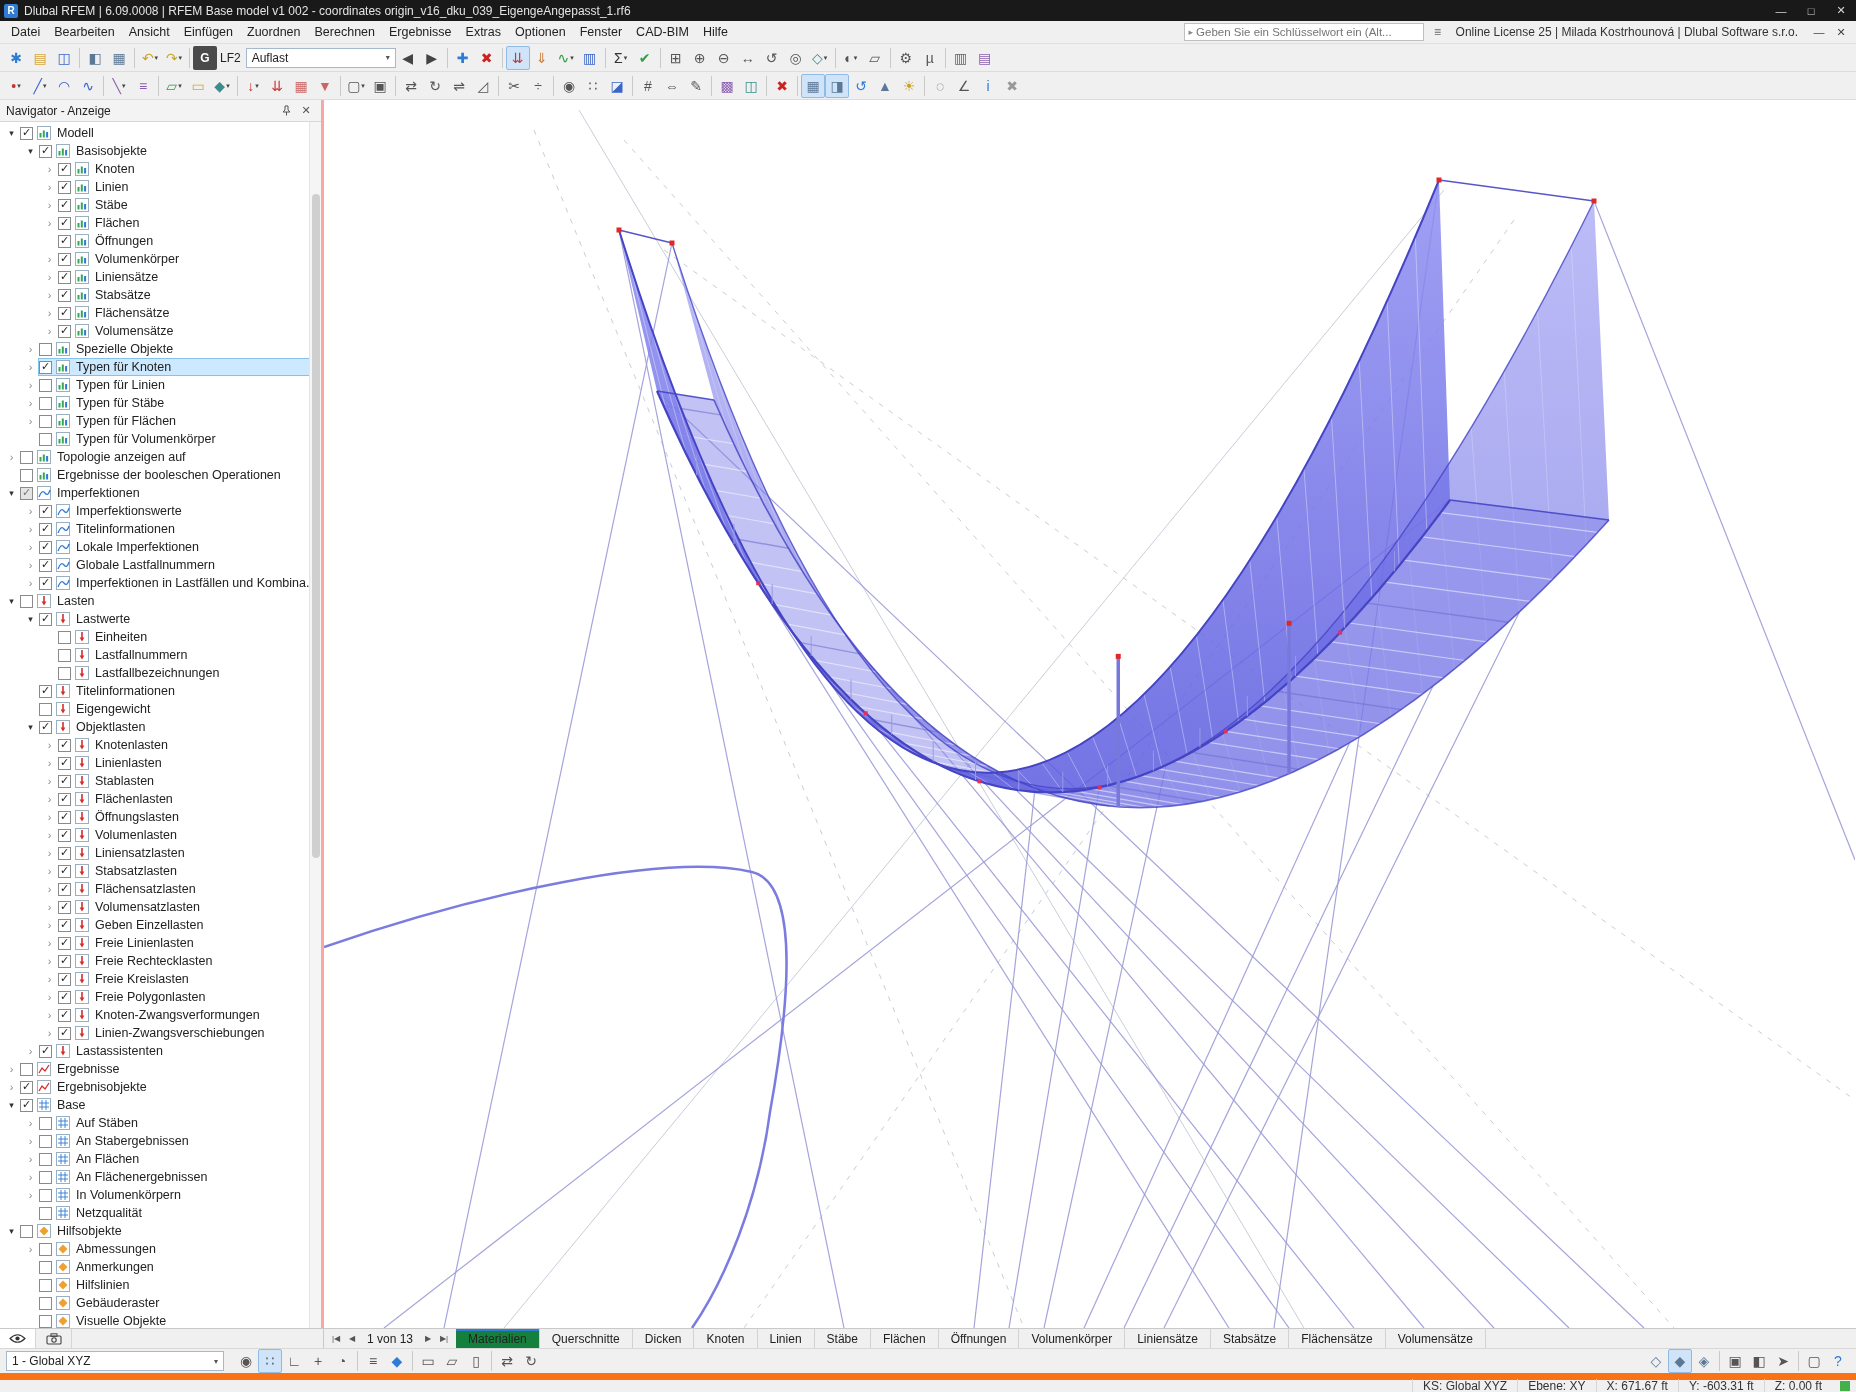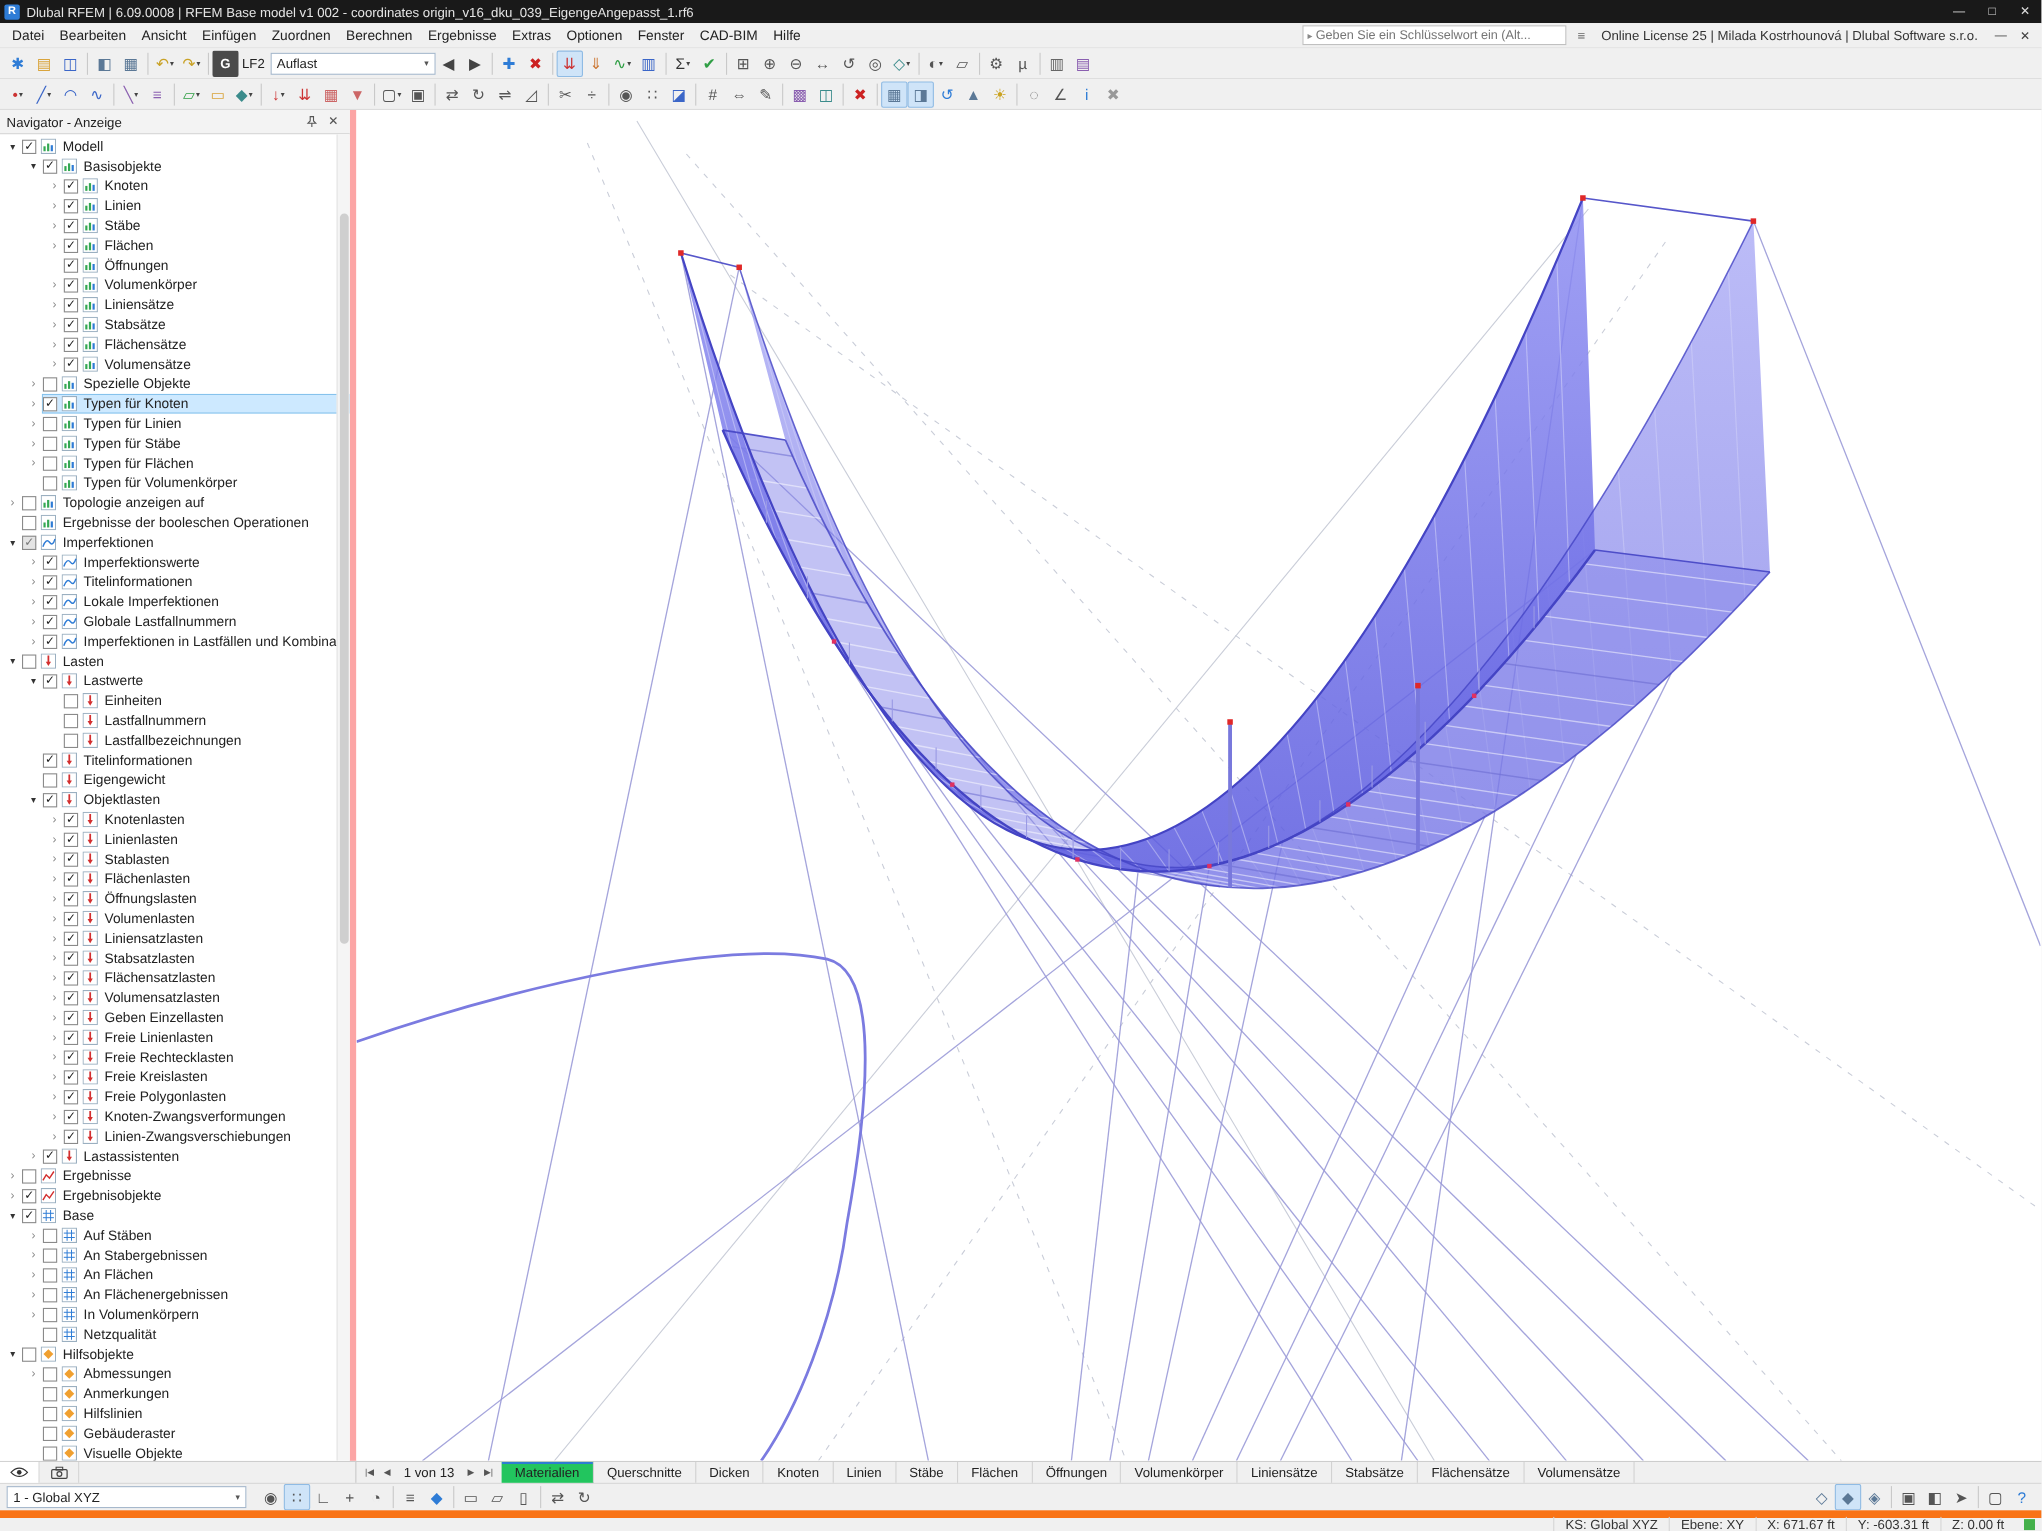--- a/index.html
+++ b/index.html
@@ -41,21 +41,21 @@
   .tbtn.dark { background:#4a4a4a; }
   .tbtn.dark .glyph { font-weight:bold; font-size:12px; }
   .tsep { width:1px; height:20px; background:#c9c9c9; margin:0 3px; flex:0 0 auto; }
   .tlabel { font-size:12px; color:#222; margin:0 5px 0 3px; }
   .combo { height:20px; background:#fff; border:1px solid #a6b8cc; display:inline-flex; align-items:center;
     font-size:12px; padding:0 5px; justify-content:space-between; flex:0 0 auto; }
   .combo .dd { color:#555; font-size:8px; margin-left:10px; }
 
   
   .main { display:flex; height:1228px; background:#fff; }
-  .navigator { width:324px; background:#fff; border-right:6px solid #fca5a5; display:flex;
+  .navigator { width:324px; background:#fff; border-right:3px solid #fca5a5; display:flex;
     flex-direction:column; flex:0 0 auto; }
   .nav-header { height:22px; background:#f3f3f3; border-bottom:1px solid #d8d8d8; display:flex;
     align-items:center; padding:0 6px; font-size:12px; flex:0 0 auto; }
   .nav-header .hbtn { width:18px; height:18px; display:flex; align-items:center; justify-content:center;
     color:#555; font-size:11px; margin-left:2px; }
   .nav-tree { flex:1; overflow:hidden; position:relative; padding-top:2px; }
   .trow { height:18px; display:flex; align-items:center; font-size:12.5px; white-space:nowrap; }
   .trow .arrow { width:15px; text-align:center; font-size:11px; color:#8a8a8a; flex:0 0 auto; }
   .trow .arrow.open { color:#333; font-size:9px; }
   .rowbody { display:flex; align-items:center; height:18px; padding-right:4px; }
@@ -81,21 +81,21 @@
   .vt-left { width:324px; display:flex; border-right:1px solid #c9c9c9; flex:0 0 auto; }
   .mini-tab { width:36px; display:flex; align-items:center; justify-content:center;
     border-right:1px solid #d5d5d5; }
   .mini-tab.active { background:#fff; }
   .pager { display:flex; align-items:center; padding:0 4px; }
   .pbtn { min-width:16px; text-align:center; font-size:8px; color:#555; padding:0 2px; }
   .pager-label { margin:0 7px; color:#222; white-space:nowrap; }
   .tabs { display:flex; align-items:stretch; }
   .tab { padding:0 12px; display:flex; align-items:center; border-right:1px solid #d2d2d2; color:#222;
     white-space:nowrap; }
-  .tab.active { background:#22c55e; box-shadow:inset 0 2px 0 #2d7dd2; }
+  .tab.active { background:#15803d; box-shadow:inset 0 2px 0 #2d7dd2; }
 
   
   .bottom-toolbar { height:25px; background:#f0f0f0; display:flex; align-items:center; padding:0 6px;
     border-top:1px solid #d8d8d8; overflow:hidden; }
   .bottom-toolbar .combo { width:218px; margin-right:10px; }
 
   
   .status-bar { height:19px; background:#f0f0f0; border-top:7px solid #f97316; display:flex;
     align-items:center; font-size:12px; color:#333; padding:0 6px; }
   .seg { padding:0 10px; border-left:1px solid #d6d6d6; white-space:nowrap; }

